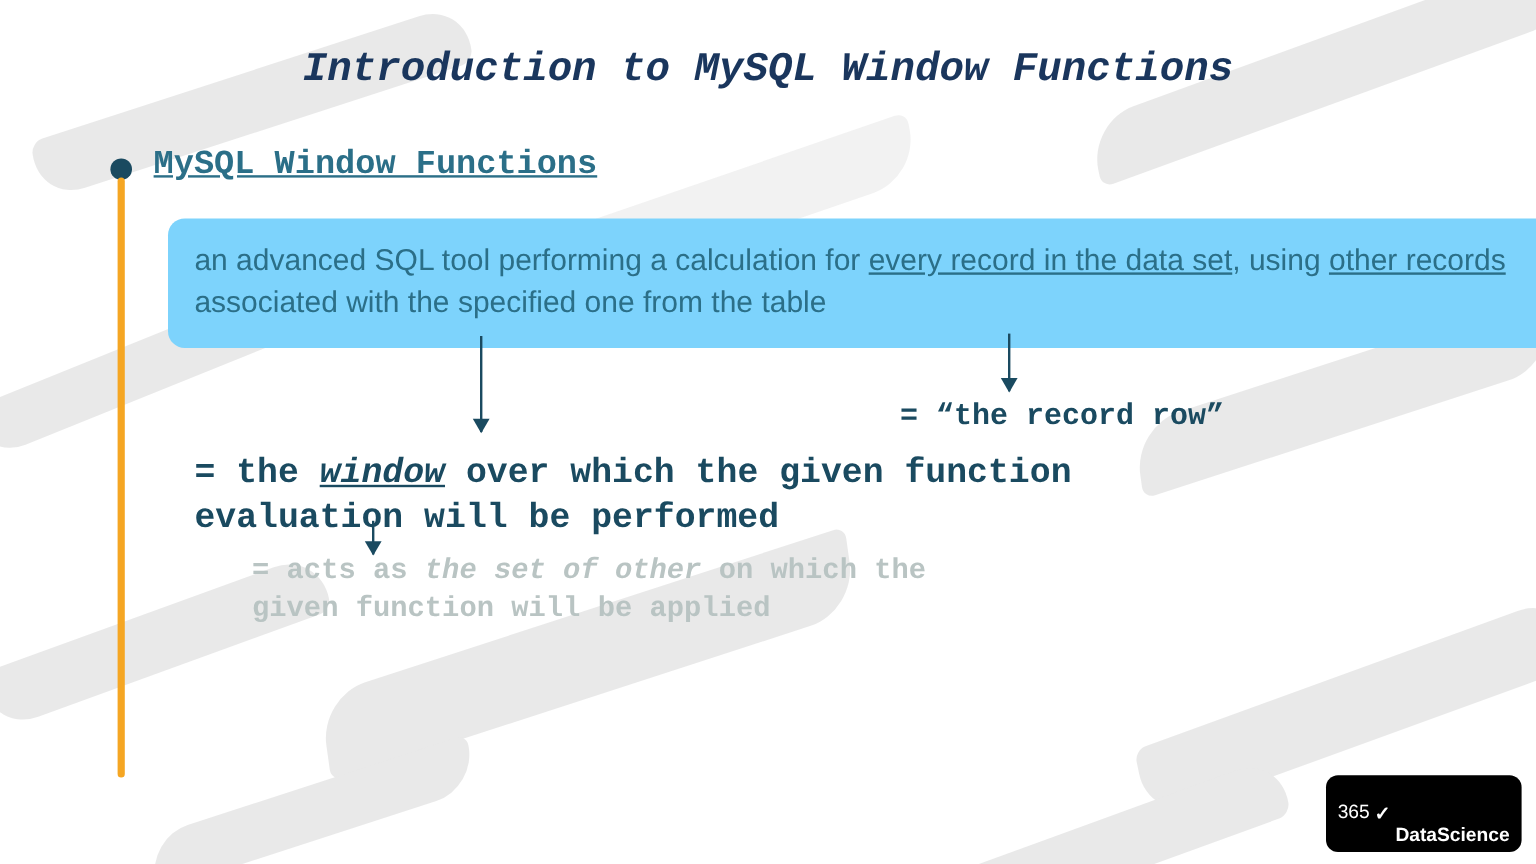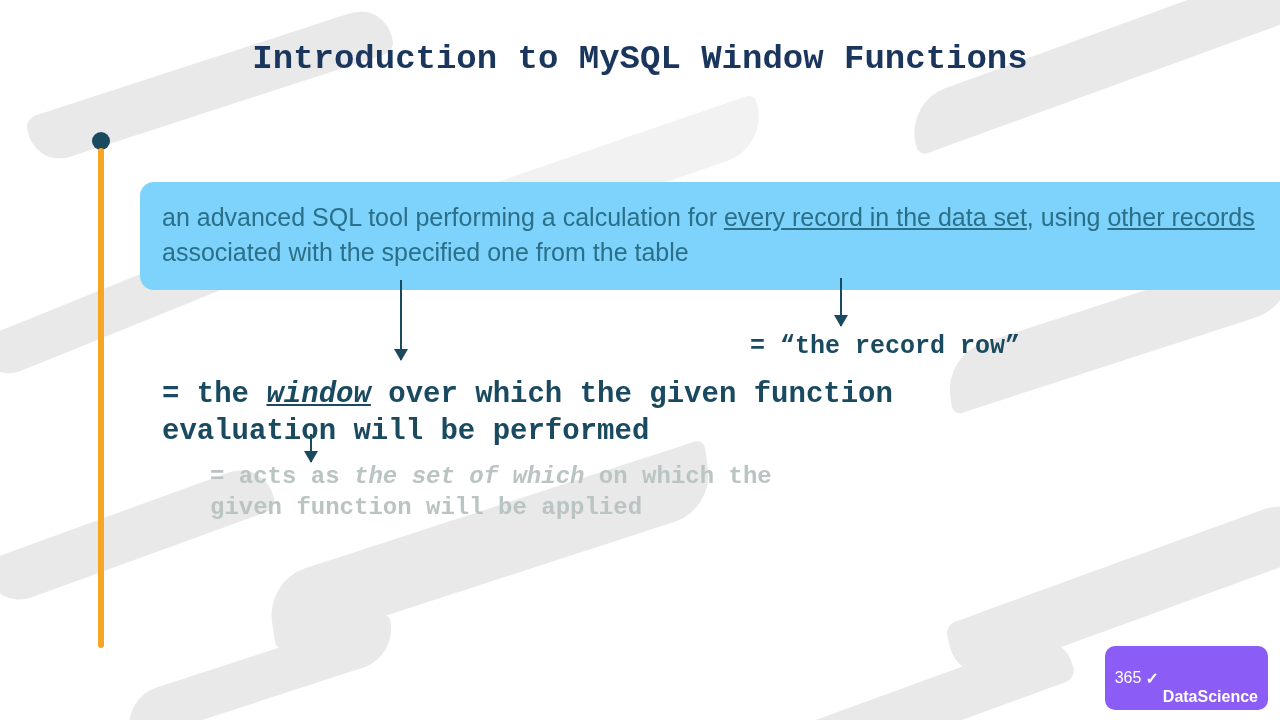--- a/index.html
+++ b/index.html
@@ -34,20 +34,21 @@
   .b10 { width: 350px; height: 55px; top: 150px; left: 420px; transform: rotate(-19deg) skewX(-8deg); border-radius: 40px 10px 40px 10px; opacity:0.6; }
 
   .content { position: relative; z-index: 1; width: 100%; height: 100%; }
 
   .title {
     text-align: center;
     font-size: 34px;
     font-weight: bold;
     color: #1a365d;
     padding-top: 40px;
+    font-style: italic;
   }
 
   .bullet-dot {
     position: absolute;
     top: 132px;
     left: 92px;
     width: 18px;
     height: 18px;
     background: #1a4a60;
     border-radius: 50%;
@@ -133,21 +134,21 @@
     font-weight: bold;
     color: #b9c4c3;
     line-height: 1.28;
   }
   .annot-faded .it { font-style: italic; }
 
   .logo {
     position: absolute;
     bottom: 10px;
     right: 12px;
-    background: #8b5cf6;
+    background: #000000;
     color: #fff;
     font-family: Arial, sans-serif;
     font-size: 16px;
     padding: 4px 10px;
     border-radius: 10px;
     display: flex;
     align-items: center;
     gap: 4px;
   }
   .logo .check { font-weight: bold; }
@@ -169,39 +170,40 @@
   <div class="brush b10"></div>
 </div>
 
 <div class="content">
 
   <div class="title">Introduction to MySQL Window Functions</div>
 
   <div class="bullet-dot"></div>
   <div class="vline"></div>
 
+  <div class="section-heading">MySQL Window Functions</div>
 
   <div class="definition-box">
     <span>an advanced SQL tool performing a calculation for </span><span class="u">every record in the data set</span><span>, using </span><span class="u">other records</span><span> associated with the specified one from the table</span>
   </div>
 
   <div class="arrow arrow-left"></div>
   <div class="arrow arrow-right"></div>
 
   <div class="annot-right">= “the record row”</div>
 
   <div class="annot-left">
     <span>= the </span><span class="wi">window</span><span> over which the given function</span><br>
     <span>evaluation will be performed</span>
   </div>
 
   <div class="arrow arrow-small"></div>
 
   <div class="annot-faded">
-    <span>= acts as </span><span class="it">the set of which</span><span> on which the</span><br>
+    <span>= acts as </span><span class="it">the set of other</span><span> on which the</span><br>
     <span>given function will be applied</span>
   </div>
 
   <div class="logo">
     <span>365</span>
       <span class="check">✓</span>
       <span class="ds">DataScience</span>
   </div>
 
 </div>

